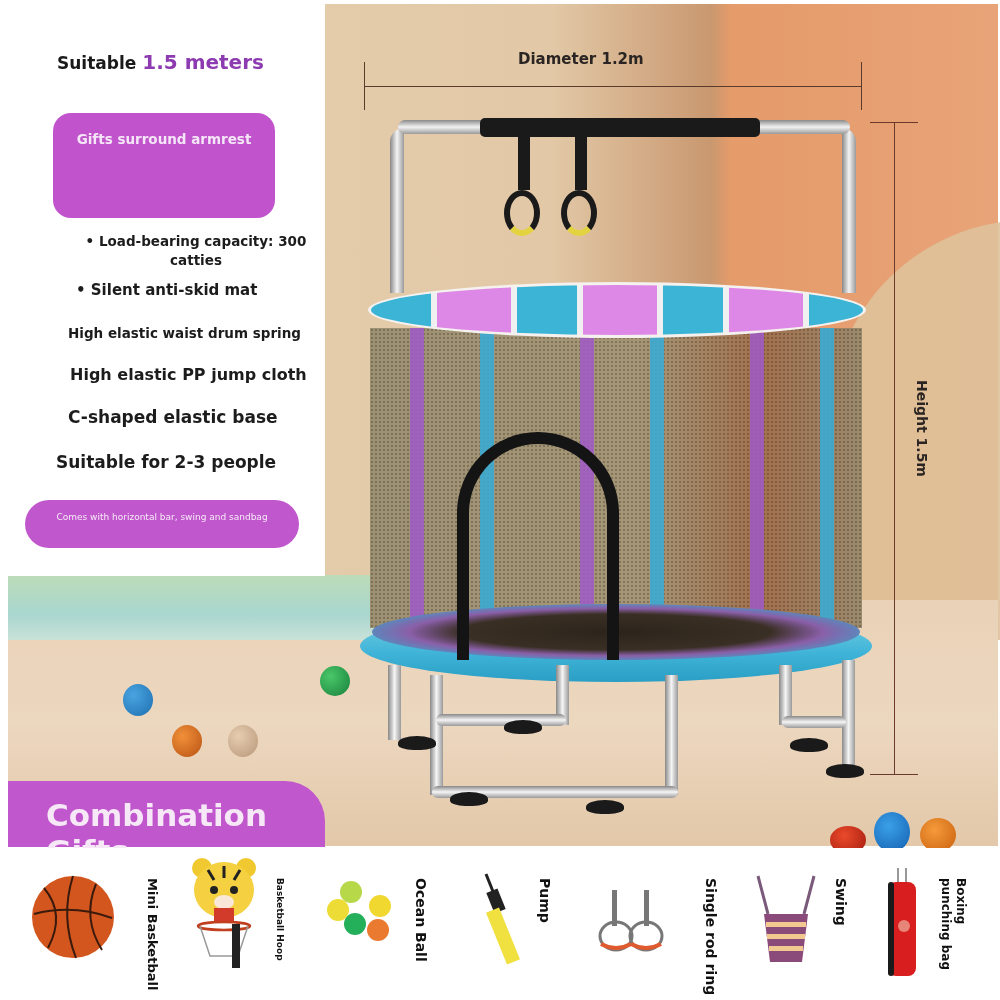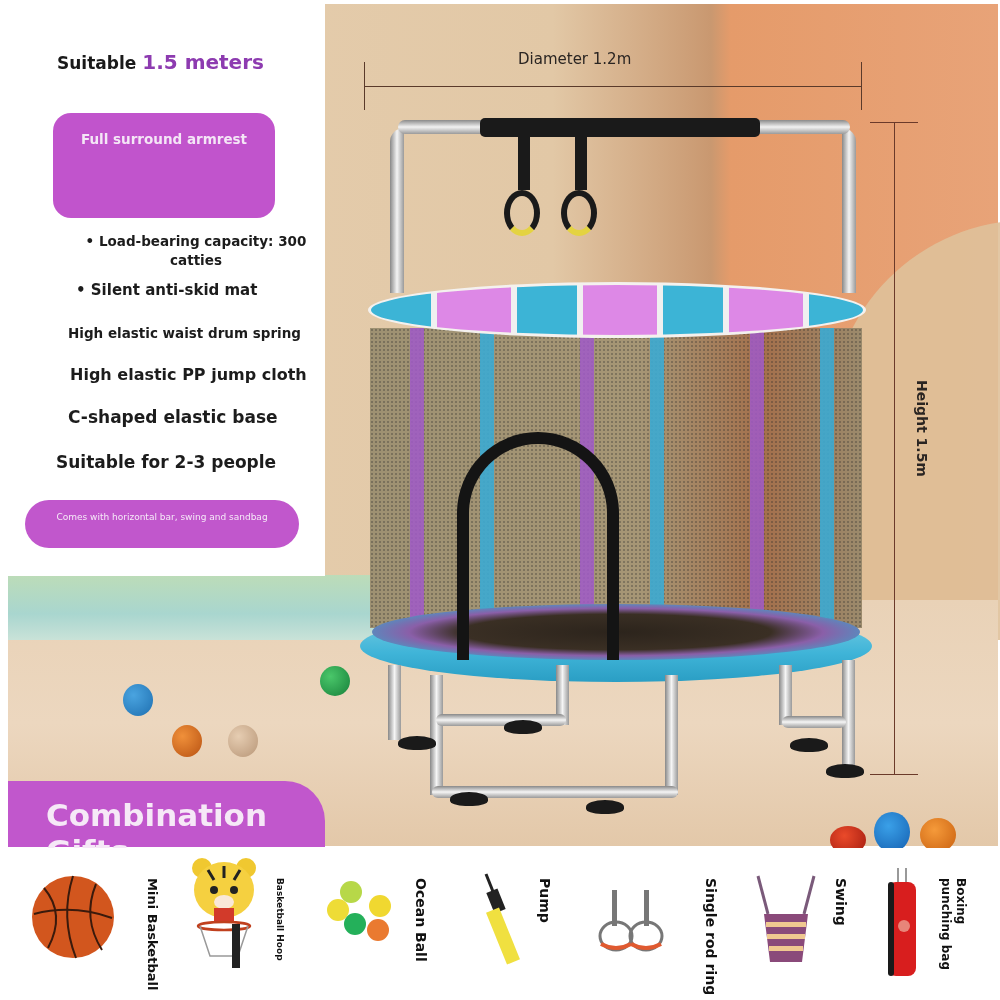--- a/index.html
+++ b/index.html
@@ -53,21 +53,21 @@
     .gift-note {
       position: absolute; left: 25px; top: 500px; width: 274px; height: 48px;
       background: #c157cc; border-radius: 24px; color: #f6eaf8;
       font-size: 9px; text-align: center; padding-top: 10px; line-height: 14px;
     }
 
     
     .dim-h { position: absolute; left: 365px; top: 86px; width: 497px; height: 1px; background: #5a3a2a; }
     .dim-h-l { position: absolute; left: 364px; top: 62px; width: 1px; height: 48px; background: #5a3a2a; }
     .dim-h-r { position: absolute; left: 861px; top: 62px; width: 1px; height: 48px; background: #5a3a2a; }
-    .dim-h-label { position: absolute; left: 518px; top: 50px; font-weight: normal; font-size: 15px; color: #2a2522; }
+    .dim-h-label { position: absolute; left: 518px; top: 50px; font-weight: bold; font-size: 15px; color: #2a2522; }
 
     .dim-v { position: absolute; left: 894px; top: 122px; width: 1px; height: 652px; background: #6b3a2a; }
     .dim-v-t { position: absolute; left: 870px; top: 122px; width: 48px; height: 1px; background: #6b3a2a; }
     .dim-v-b { position: absolute; left: 870px; top: 774px; width: 48px; height: 1px; background: #6b3a2a; }
     .dim-v-label {
       position: absolute; left: 880px; top: 380px; font-weight: bold; font-size: 14px; color: #2a2522;
       transform: rotate(90deg); transform-origin: left top; white-space: nowrap; margin-left: 50px;
     }
 
     
@@ -128,21 +128,21 @@
 <div class="floor"></div>
 <div class="green-mat"></div>
 
 <div class="info-panel"></div>
 <div class="diam-title">
   <span>Suitable</span>
   <span class="val">1.5 meters</span>
 </div>
 
 <div class="color-badge">
-  <span class="sub">Full surround armrest</span>
+  <span class="sub">Gifts surround armrest</span>
 </div>
 
 <div class="feature f1">• Load-bearing capacity: 300 catties</div>
 <div class="feature f2">• Silent anti-skid mat</div>
 <div class="feature f3">High elastic waist drum spring</div>
 <div class="feature f4">High elastic PP jump cloth</div>
 <div class="feature f5">C-shaped elastic base</div>
 <div class="feature f6">Suitable for 2-3 people</div>
 
 <div class="gift-note">Comes with horizontal bar, swing and sandbag</div>

